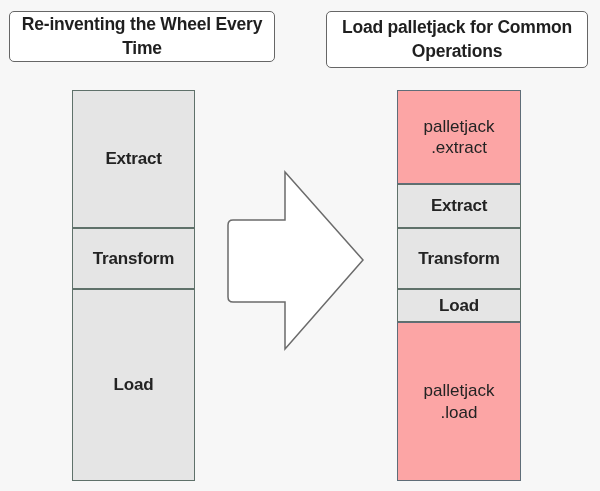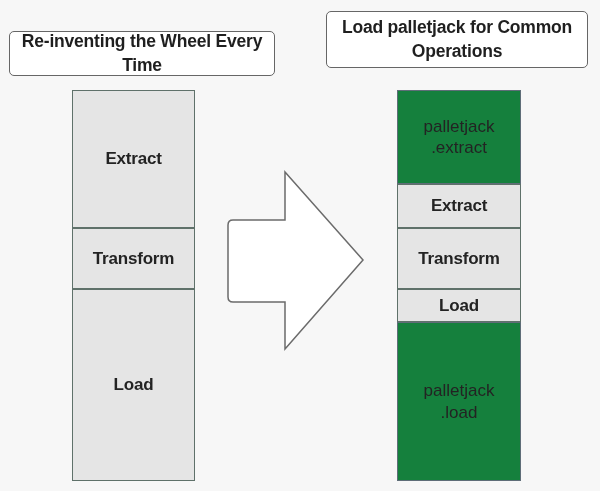--- a/index.html
+++ b/index.html
@@ -32,21 +32,21 @@
     align-items: center;
     justify-content: center;
     text-align: center;
     color: #1f1f1f;
     font-weight: bold;
     font-size: 17.5px;
     line-height: 1.35;
     letter-spacing: -0.2px;
     padding: 2px 6px;
   }
-  #title-left  { left: 9px;   top: 11px; width: 266px; height: 45px; margin-top: 20px; }
+  #title-left  { left: 9px;   top: 11px; width: 266px; height: 51px; }
   #title-right { left: 326px; top: 11px; width: 262px; height: 57px; }
 
   
   .stack {
     position: absolute;
     box-sizing: border-box;
   }
   #stack-left  { left: 72px;  top: 90px; width: 123px; height: 391px; }
   #stack-right { left: 397px; top: 90px; width: 124px; height: 391px; }
 
@@ -62,21 +62,21 @@
     text-align: center;
     color: #232323;
     line-height: 1.25;
     white-space: pre-line;
   }
   .seg.green {
     background: #e5e5e5;
     border-color: #5f716a;
   }
   .seg.blue {
-    background: #15803d;
+    background: #fca5a5;
     border-color: #5f6d78;
   }
   .seg.etl {
     font-weight: bold;
     font-size: 17px;
     letter-spacing: -0.2px;
   }
   .seg.api {
     font-weight: normal;
     font-size: 17px;

